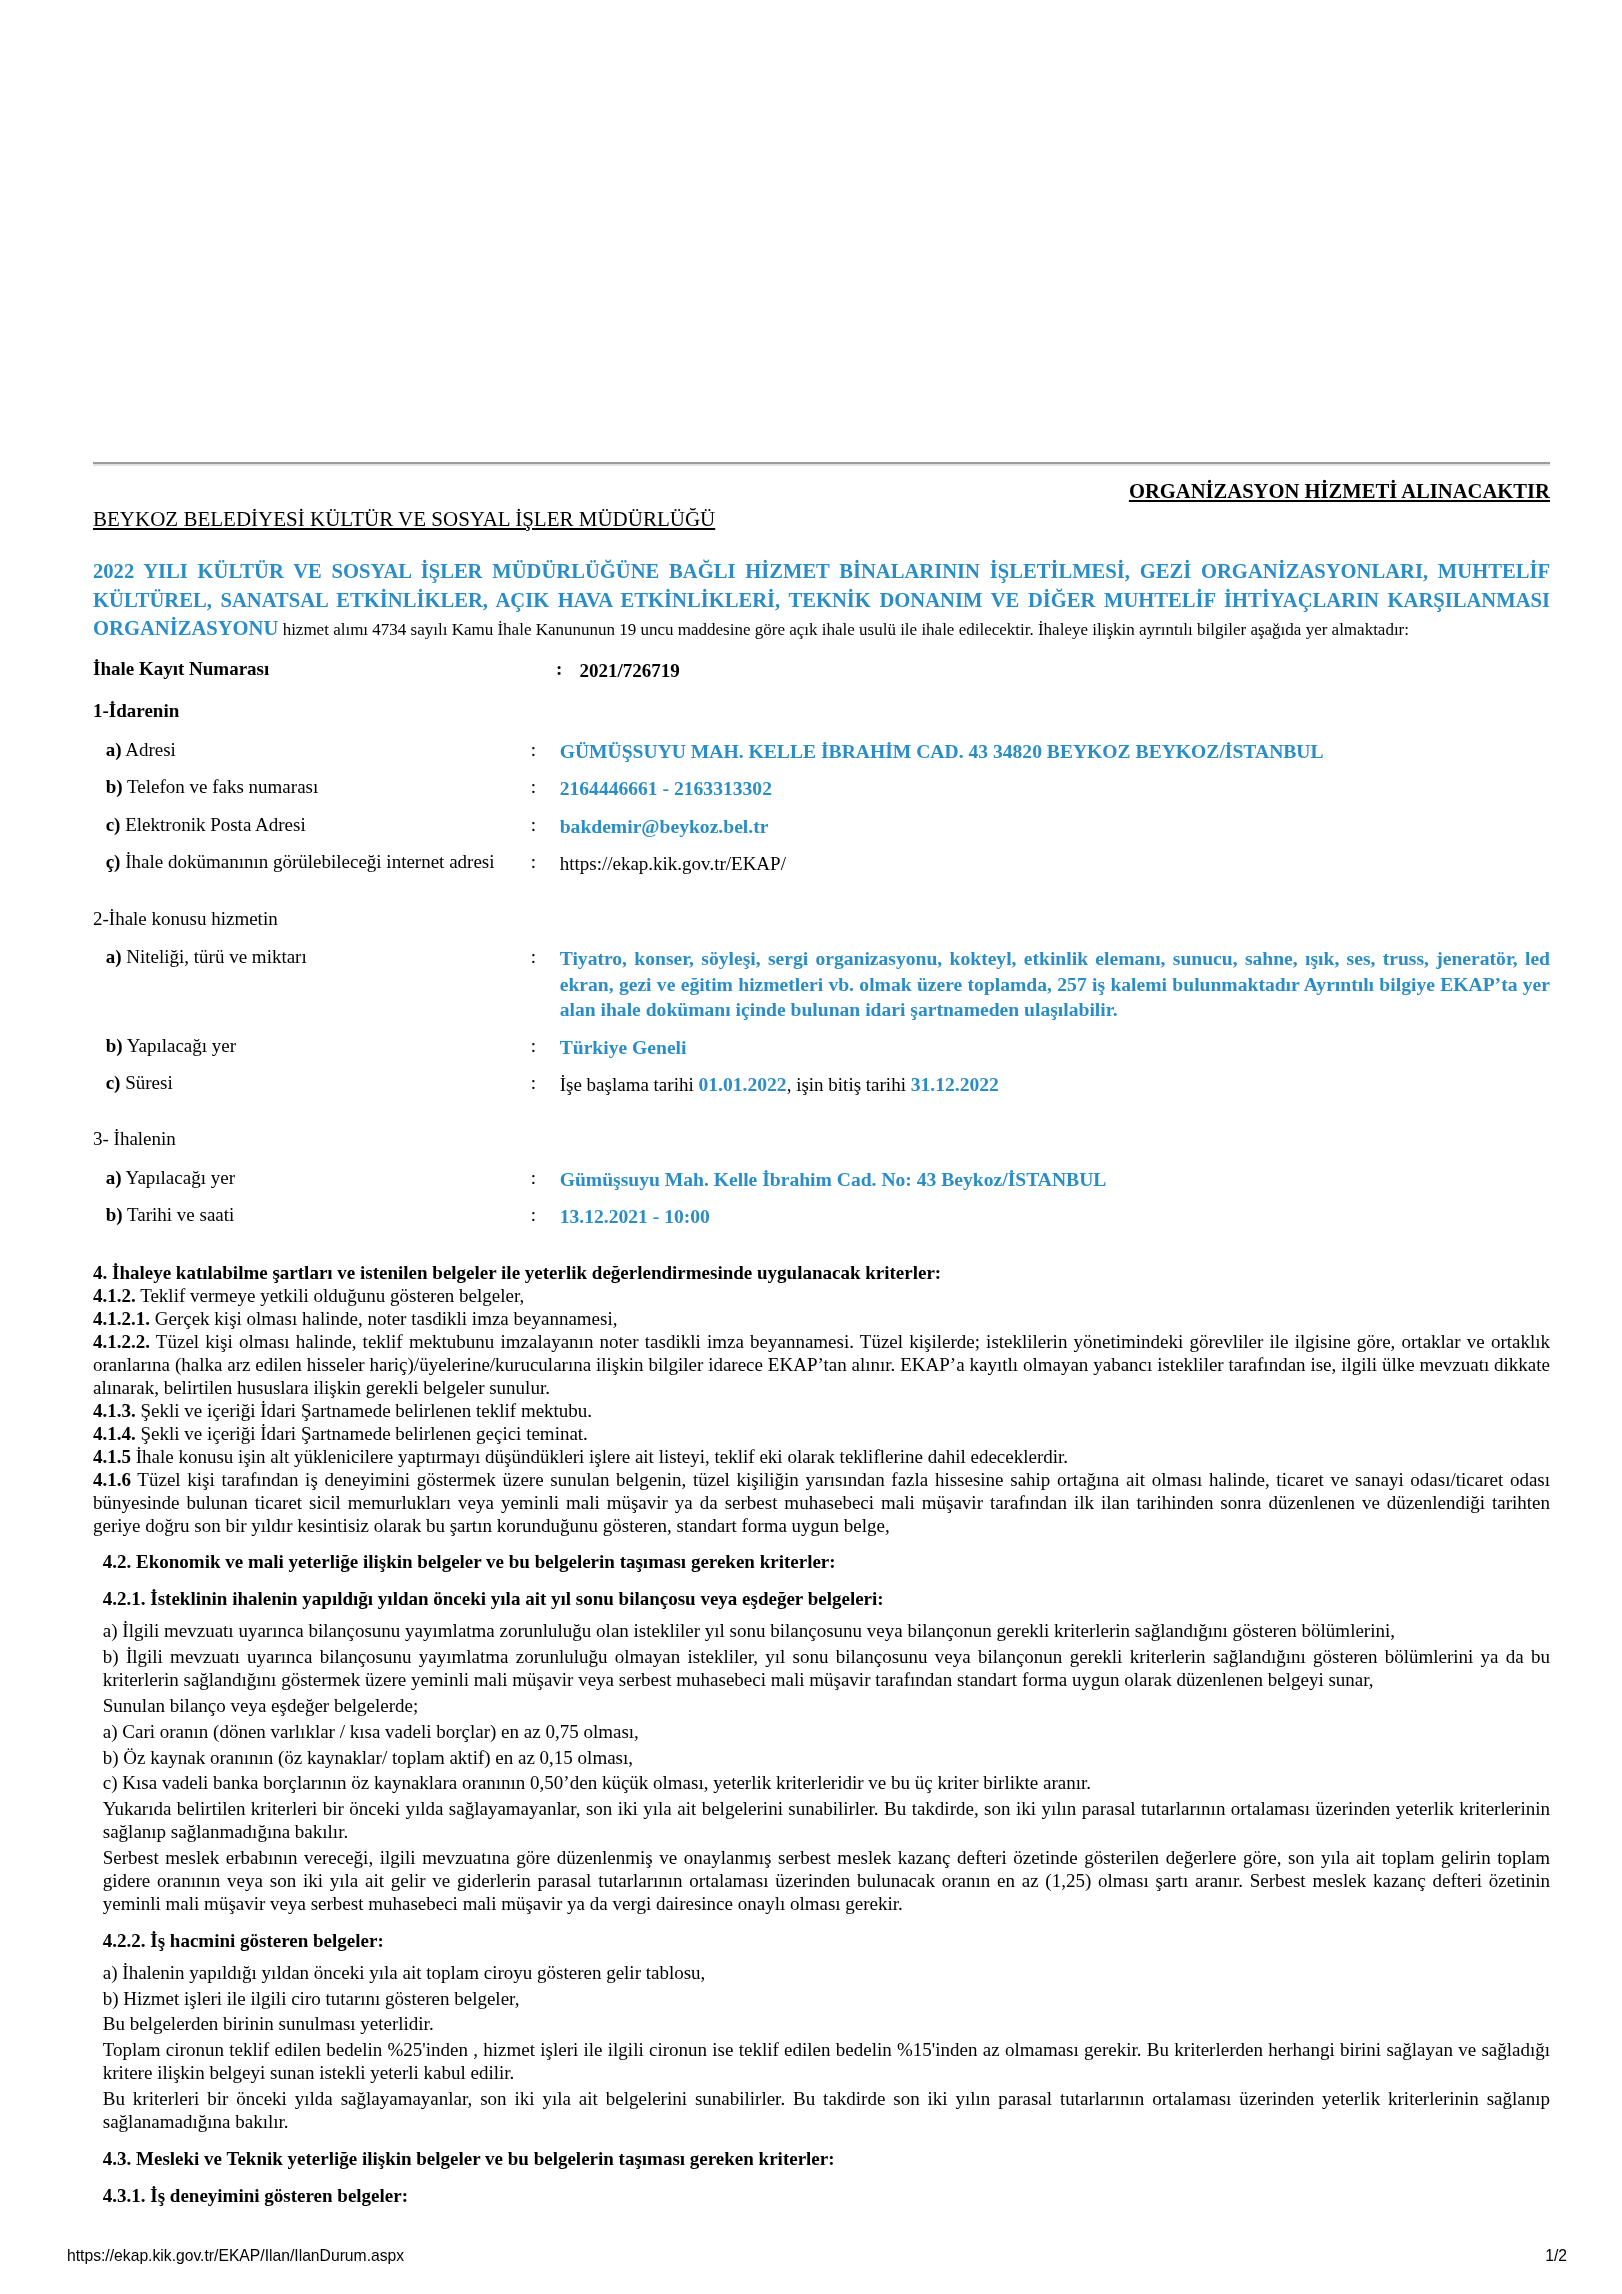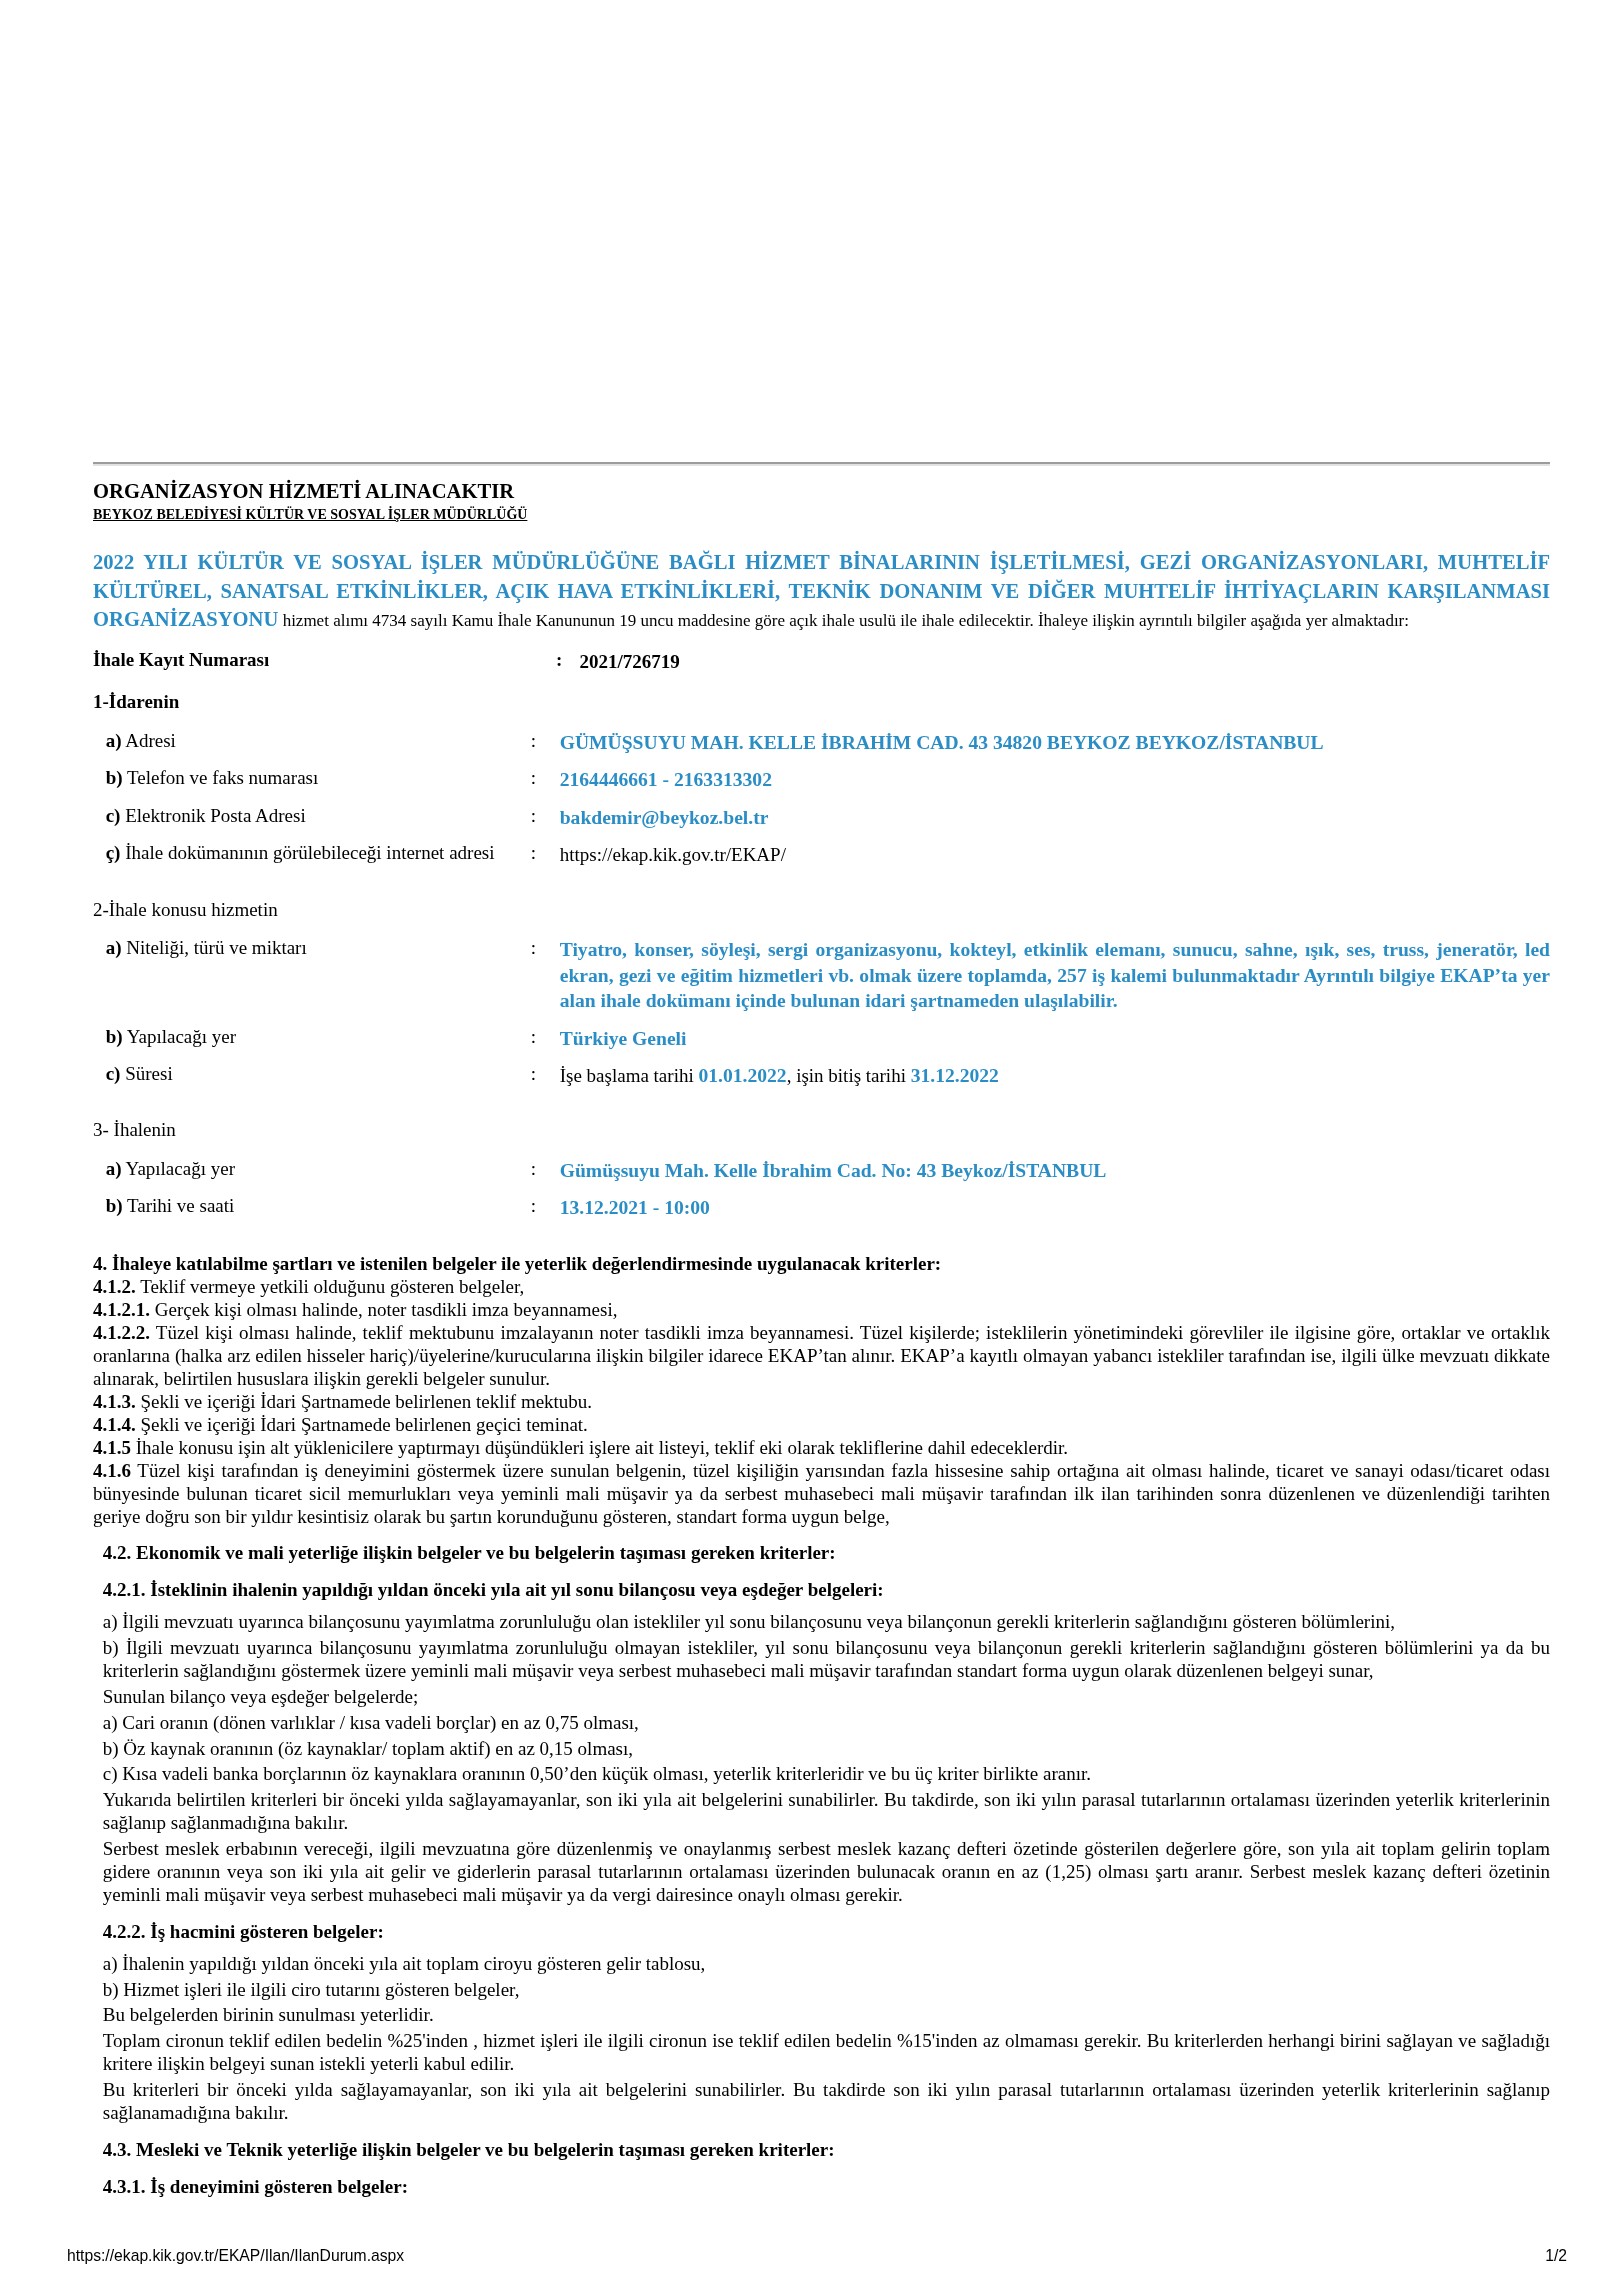--- a/index.html
+++ b/index.html
@@ -15,22 +15,22 @@
   }
   .rule {
     position: absolute;
     top: 462px; left: 93px; right: 72px;
     height: 2px;
     background: #9c9c9c;
     border-bottom: 2px solid #e2e2e2;
   }
   .content { position: absolute; top: 466px; left: 93px; right: 72px; }
 
-  .doc-title  { margin-top: 13.7px; text-align: left; font-weight: bold; font-size: 20.6px; }
-  .org-title  { margin-top: 3.9px;  font-weight: bold; font-size: 14px; text-decoration: underline; }
+  .doc-title  { margin-top: 13.7px; text-align: right; font-weight: bold; font-size: 20.6px; text-decoration: underline; }
+  .org-title  { margin-top: 3.9px;  font-weight: normal; font-size: 21px; text-decoration: underline; }
 
   .intro { margin: 26.5px 0 0 0; text-align: justify; line-height: 26.5px; }
   .intro .accent { font-weight: bold; font-size: 20.6px; color: var(--accent); }
   .intro .plain  { font-size: 17px; }
 
   .accent { color: var(--accent); font-weight: bold; }
 
   .row {
     display: grid;
     grid-template-columns: 425px 29px 1fr;

